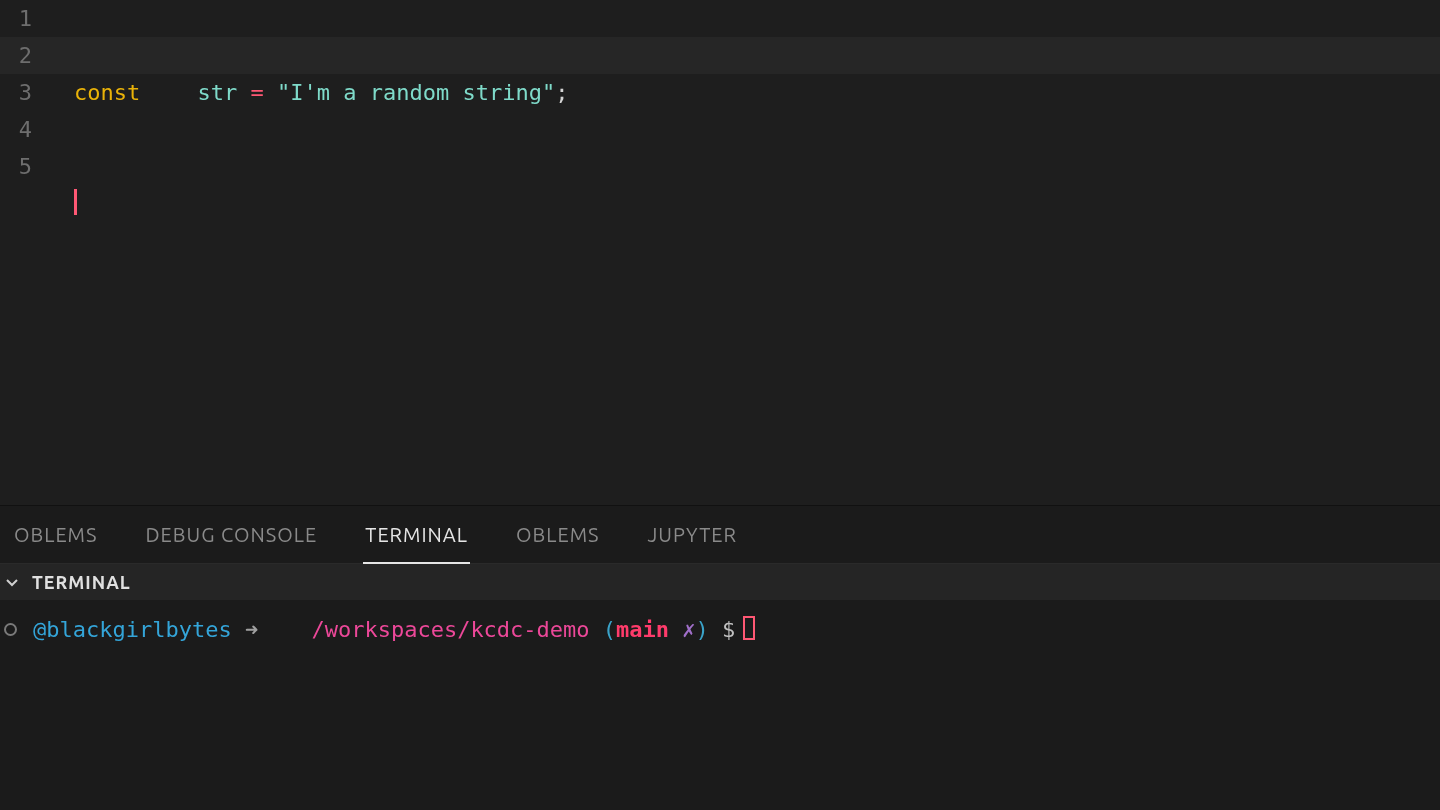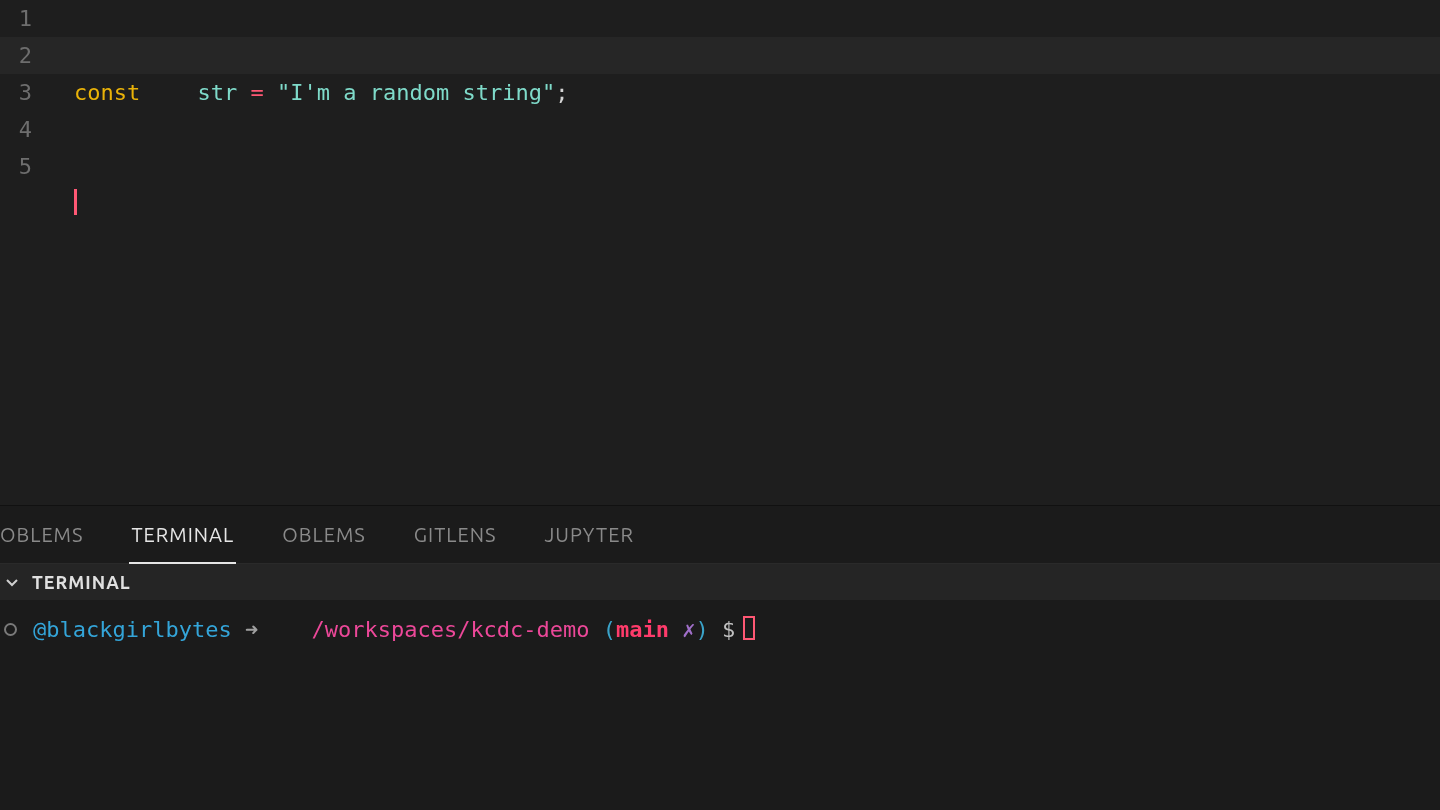--- a/index.html
+++ b/index.html
@@ -68,21 +68,21 @@
     background: #1b1b1b;
     border-top: 1px solid #111;
     display: flex;
     flex-direction: column;
   }
   .panel-tabs {
     display: flex;
     align-items: center;
     gap: 48px;
     height: 58px;
-    padding: 0 0 0 0;
+    padding: 0 0 0 14px;
     font-family: -apple-system, "Segoe UI", Ubuntu, sans-serif;
     font-size: 20px;
     letter-spacing: 1px;
     color: #8a8a8a;
     border-bottom: 1px solid #2a2a2a;
   }
   .panel-tab {
     height: 100%;
     display: flex;
     align-items: center;
@@ -170,23 +170,23 @@
       <div class="code-line"><span class="cursor"></span></div>
       <div class="code-line"></div>
       <div class="code-line"></div>
       <div class="code-line"></div>
     </div>
   </div>
 
   <div class="panel">
     <div class="panel-tabs">
       <div class="panel-tab">OBLEMS</div>
+      <div class="panel-tab">DEBUG CONSOLE</div>
       <div class="panel-tab active">TERMINAL</div>
       <div class="panel-tab">OBLEMS</div>
-      <div class="panel-tab">GITLENS</div>
       <div class="panel-tab">JUPYTER</div>
     </div>
 
     <div class="terminal-header">
       <span class="chev">
         <svg viewBox="0 0 16 16" width="16" height="16" fill="none" stroke-width="2">
             <polyline points="3,6 8,11 13,6"></polyline>
           </svg>
       </span>
       <span>TERMINAL</span>

